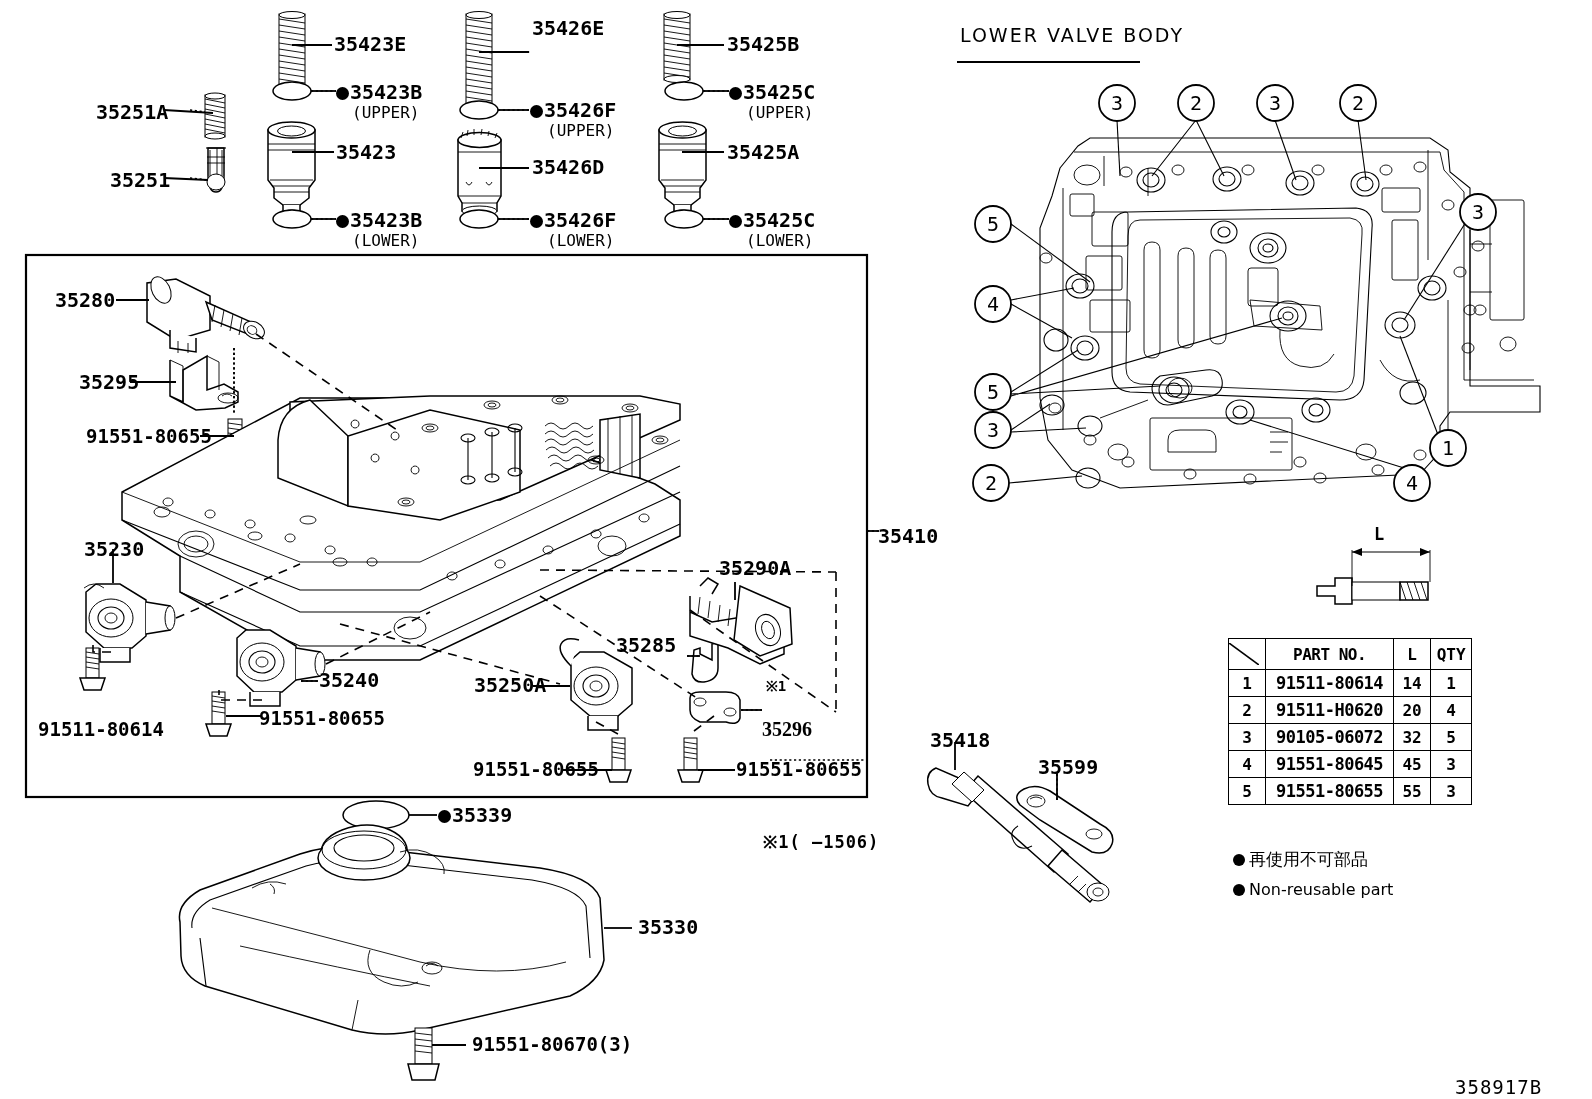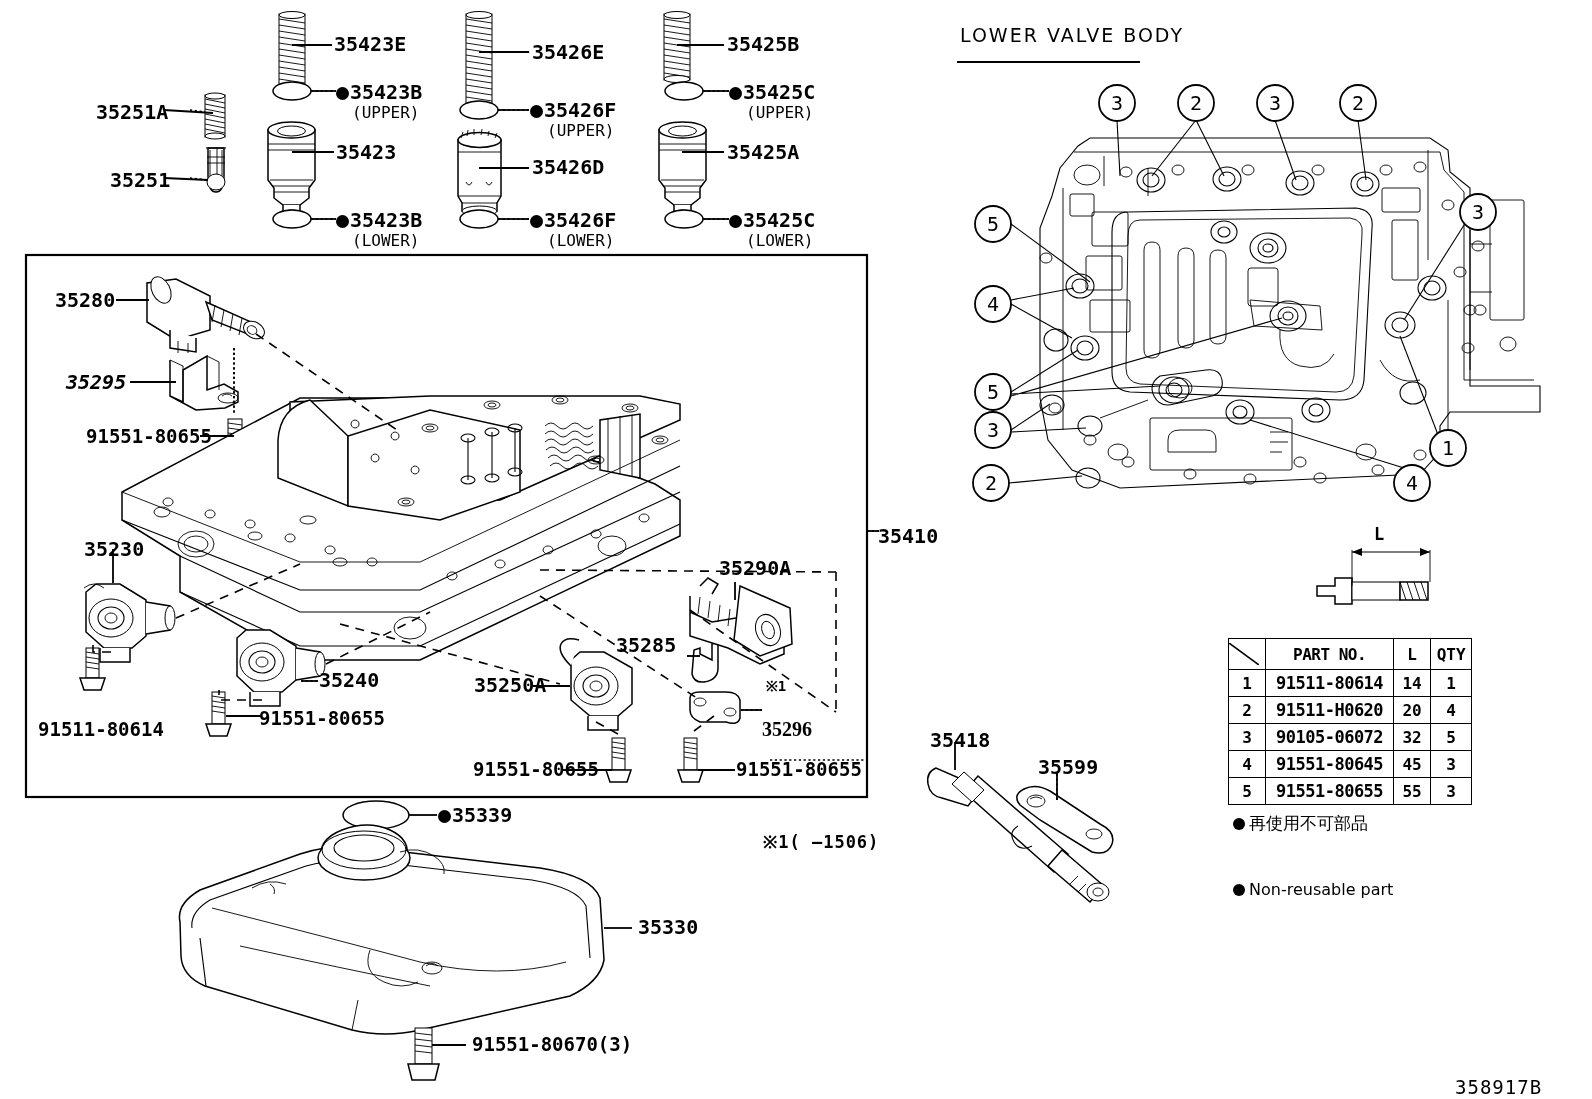--- a/index.html
+++ b/index.html
@@ -661,36 +661,36 @@
 <div class="lbl f20" style="left:96px;top:100px;">35251A</div>
 <div class="lbl f20" style="left:110px;top:168px;">35251</div>
 
 <div class="lbl f20" style="left:334px;top:32px;">35423E</div>
 <div class="lbl f20" style="left:336px;top:80px;"><span class="dot"></span><span>35423B</span></div>
 <div class="lbl f16 nb" style="left:352px;top:103px;">(UPPER)</div>
 <div class="lbl f20" style="left:336px;top:140px;">35423</div>
 <div class="lbl f20" style="left:336px;top:208px;"><span class="dot"></span><span>35423B</span></div>
 <div class="lbl f16 nb" style="left:352px;top:231px;">(LOWER)</div>
 
-<div class="lbl f20" style="left:532px;top:40px;">35426E</div>
+<div class="lbl f20" style="left:532px;top:16px;">35426E</div>
 <div class="lbl f20" style="left:530px;top:98px;"><span class="dot"></span><span>35426F</span></div>
 <div class="lbl f16 nb" style="left:547px;top:121px;">(UPPER)</div>
 <div class="lbl f20" style="left:532px;top:155px;">35426D</div>
 <div class="lbl f20" style="left:530px;top:208px;"><span class="dot"></span><span>35426F</span></div>
 <div class="lbl f16 nb" style="left:547px;top:231px;">(LOWER)</div>
 
 <div class="lbl f20" style="left:727px;top:32px;">35425B</div>
 <div class="lbl f20" style="left:729px;top:80px;"><span class="dot"></span><span>35425C</span></div>
 <div class="lbl f16 nb" style="left:746px;top:103px;">(UPPER)</div>
 <div class="lbl f20" style="left:727px;top:140px;">35425A</div>
 <div class="lbl f20" style="left:729px;top:208px;"><span class="dot"></span><span>35425C</span></div>
 <div class="lbl f16 nb" style="left:746px;top:231px;">(LOWER)</div>
 
 <div class="lbl f20" style="left:55px;top:288px;">35280</div>
-<div class="lbl f20" style="left:66px;top:370px;font-style:italic;">35295</div>
+<div class="lbl f20" style="left:79px;top:370px;">35295</div>
 <div class="lbl f19" style="left:86px;top:425px;">91551-80655</div>
 <div class="lbl f20" style="left:84px;top:537px;">35230</div>
 <div class="lbl f19" style="left:38px;top:718px;">91511-80614</div>
 <div class="lbl f20" style="left:319px;top:668px;">35240</div>
 <div class="lbl f19" style="left:259px;top:707px;">91551-80655</div>
 <div class="lbl f20" style="left:474px;top:673px;">35250A</div>
 <div class="lbl f19" style="left:473px;top:758px;">91551-80655</div>
 <div class="lbl f20" style="left:616px;top:633px;">35285</div>
 <div class="lbl f20" style="left:762px;top:718px;font-family:Liberation Serif, serif;">35296</div>
 <div class="lbl f14" style="left:766px;top:676px;">※1</div>
@@ -750,20 +750,20 @@
       </tr>
       <tr>
         <td class="pidx">5</td>
         <td class="ptno">91551-80655</td>
         <td class="plen">55</td>
         <td class="pqty">3</td>
       </tr>
     </tbody>
 </table>
 
-<div class="legend" style="left:1233px;top:812px;">
+<div class="legend" style="left:1233px;top:848px;">
   <span class="dot10"></span><span class="cjk">再使用不可部品</span>
 </div>
 <div class="legend" style="left:1233px;top:880px;">
   <span class="dot10"></span><span class="sans" style="font-size:16px;margin-top:40px;">Non-reusable part</span>
 </div>
 
 <div class="lbl f19" style="left:1455px;top:1036px;font-weight:normal;letter-spacing:1px;margin-top:40px;">358917B</div>
 
 </body></html>

